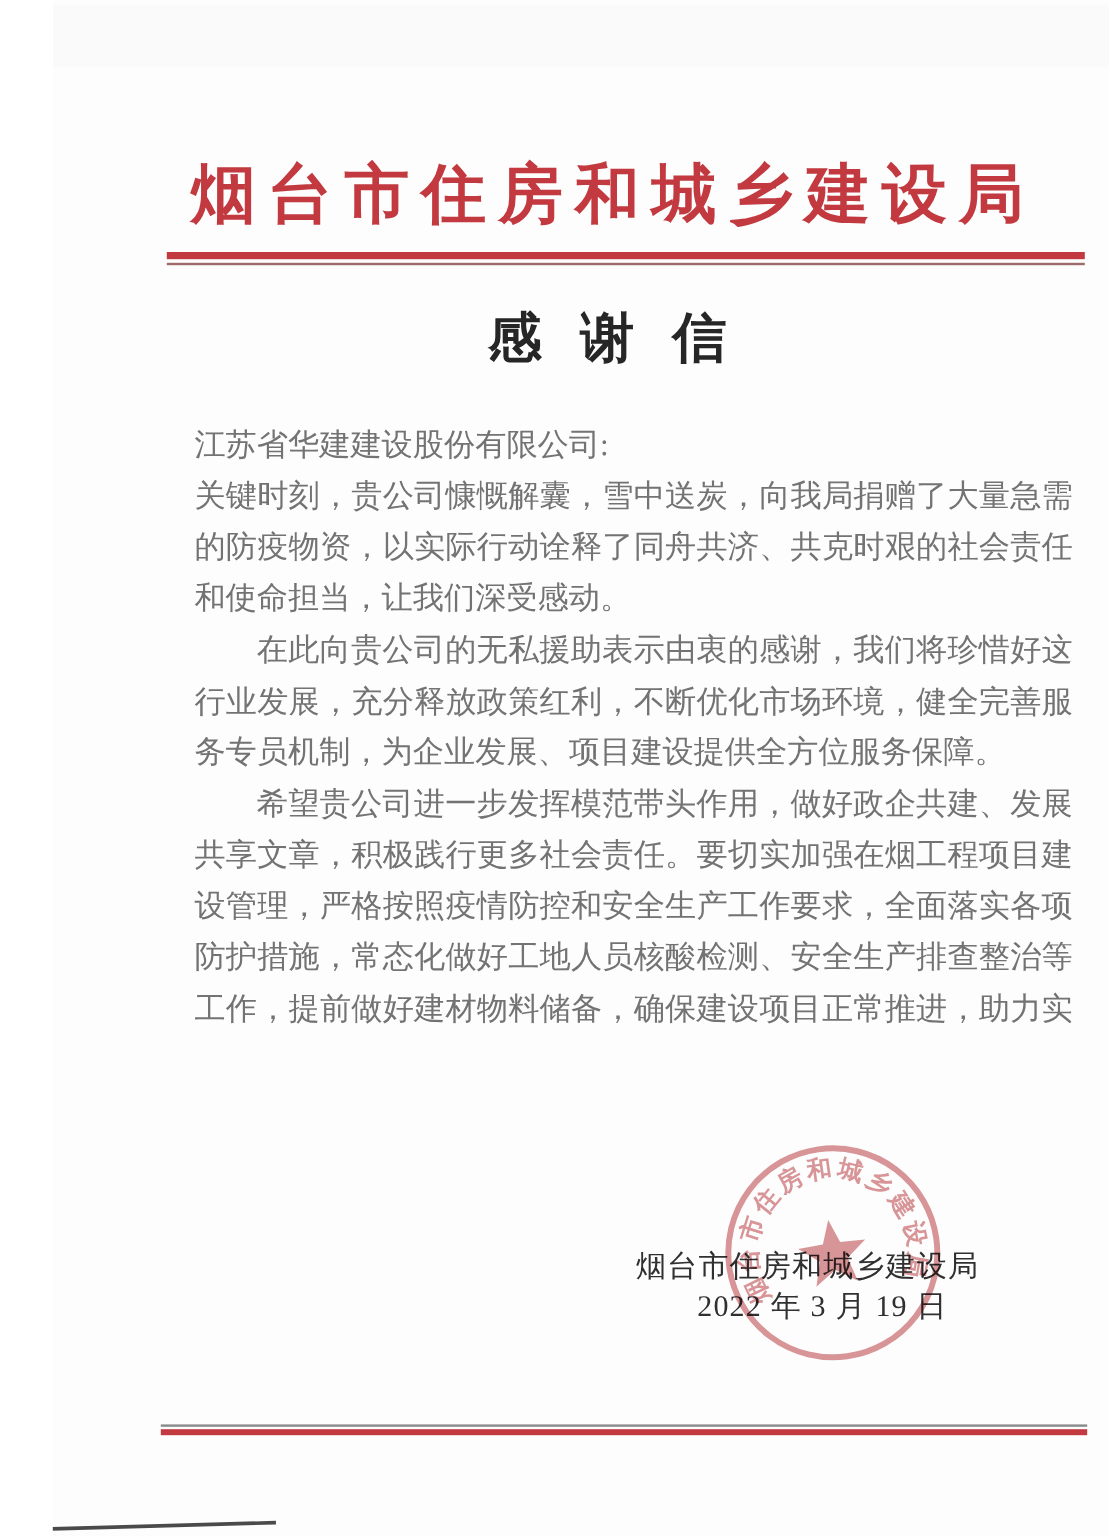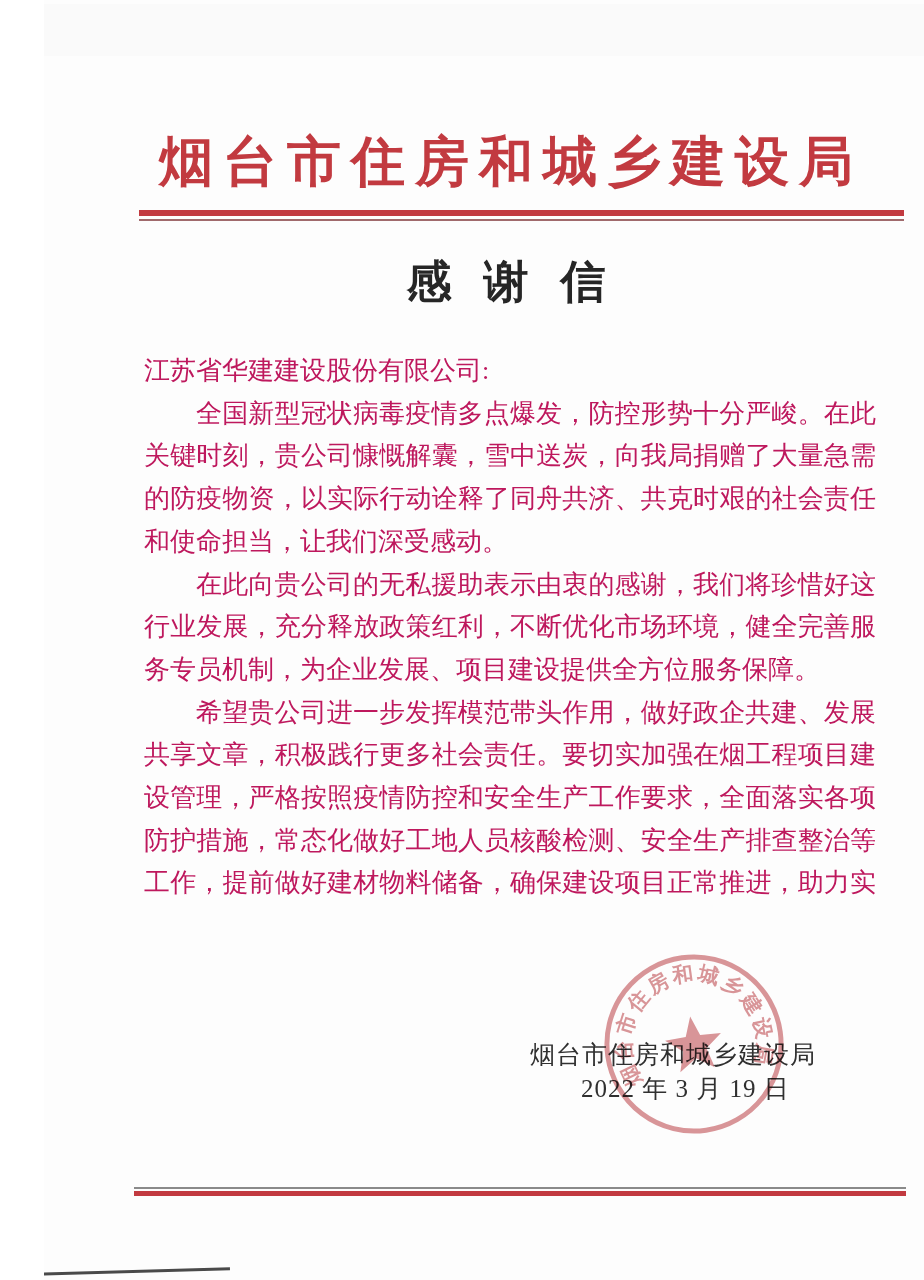--- a/index.html
+++ b/index.html
@@ -34,23 +34,23 @@
   .rule-bottom .bar-gap{height:2px;}
   .rule-bottom .bar-thick{height:5px;background:#c23a40;}
   .doc-title{
     position:absolute;top:252px;left:0;width:100%;
     text-align:center;
     font-size:45px;font-weight:700;color:#262626;
     letter-spacing:32px;text-indent:32px;
     white-space:nowrap;
   }
   .body-text{
-    position:absolute;top:350px;left:100px;width:732px;
+    position:absolute;top:350px;left:118px;width:732px;
     font-size:26px;line-height:42.7px;
-    color:#be185d;
+    color:#737373;
   }
   .body-text .line{
     width:732px;
     white-space:nowrap;
   }
   .body-text .line.full{
     white-space:normal;
     text-align:justify;
     text-align-last:justify;
   }
@@ -91,21 +91,20 @@
     <div class="bar-thick"></div>
     <div class="bar-gap"></div>
     <div class="bar-thin"></div>
   </div>
 
   <div class="doc-title">感谢信</div>
 
   <div class="body-text">
     <div class="line">江苏省华建建设股份有限公司:</div>
 
-    <div class="line full indent">全国新型冠状病毒疫情多点爆发，防控形势十分严峻。在此</div>
     <div class="line full">关键时刻，贵公司慷慨解囊，雪中送炭，向我局捐赠了大量急需</div>
     <div class="line full">的防疫物资，以实际行动诠释了同舟共济、共克时艰的社会责任</div>
     <div class="line">和使命担当，让我们深受感动。</div>
 
     <div class="line full indent">在此向贵公司的无私援助表示由衷的感谢，我们将珍惜好这</div>
     <div class="line full">行业发展，充分释放政策红利，不断优化市场环境，健全完善服</div>
     <div class="line">务专员机制，为企业发展、项目建设提供全方位服务保障。</div>
 
     <div class="line full indent">希望贵公司进一步发挥模范带头作用，做好政企共建、发展</div>
     <div class="line full">共享文章，积极践行更多社会责任。要切实加强在烟工程项目建</div>

